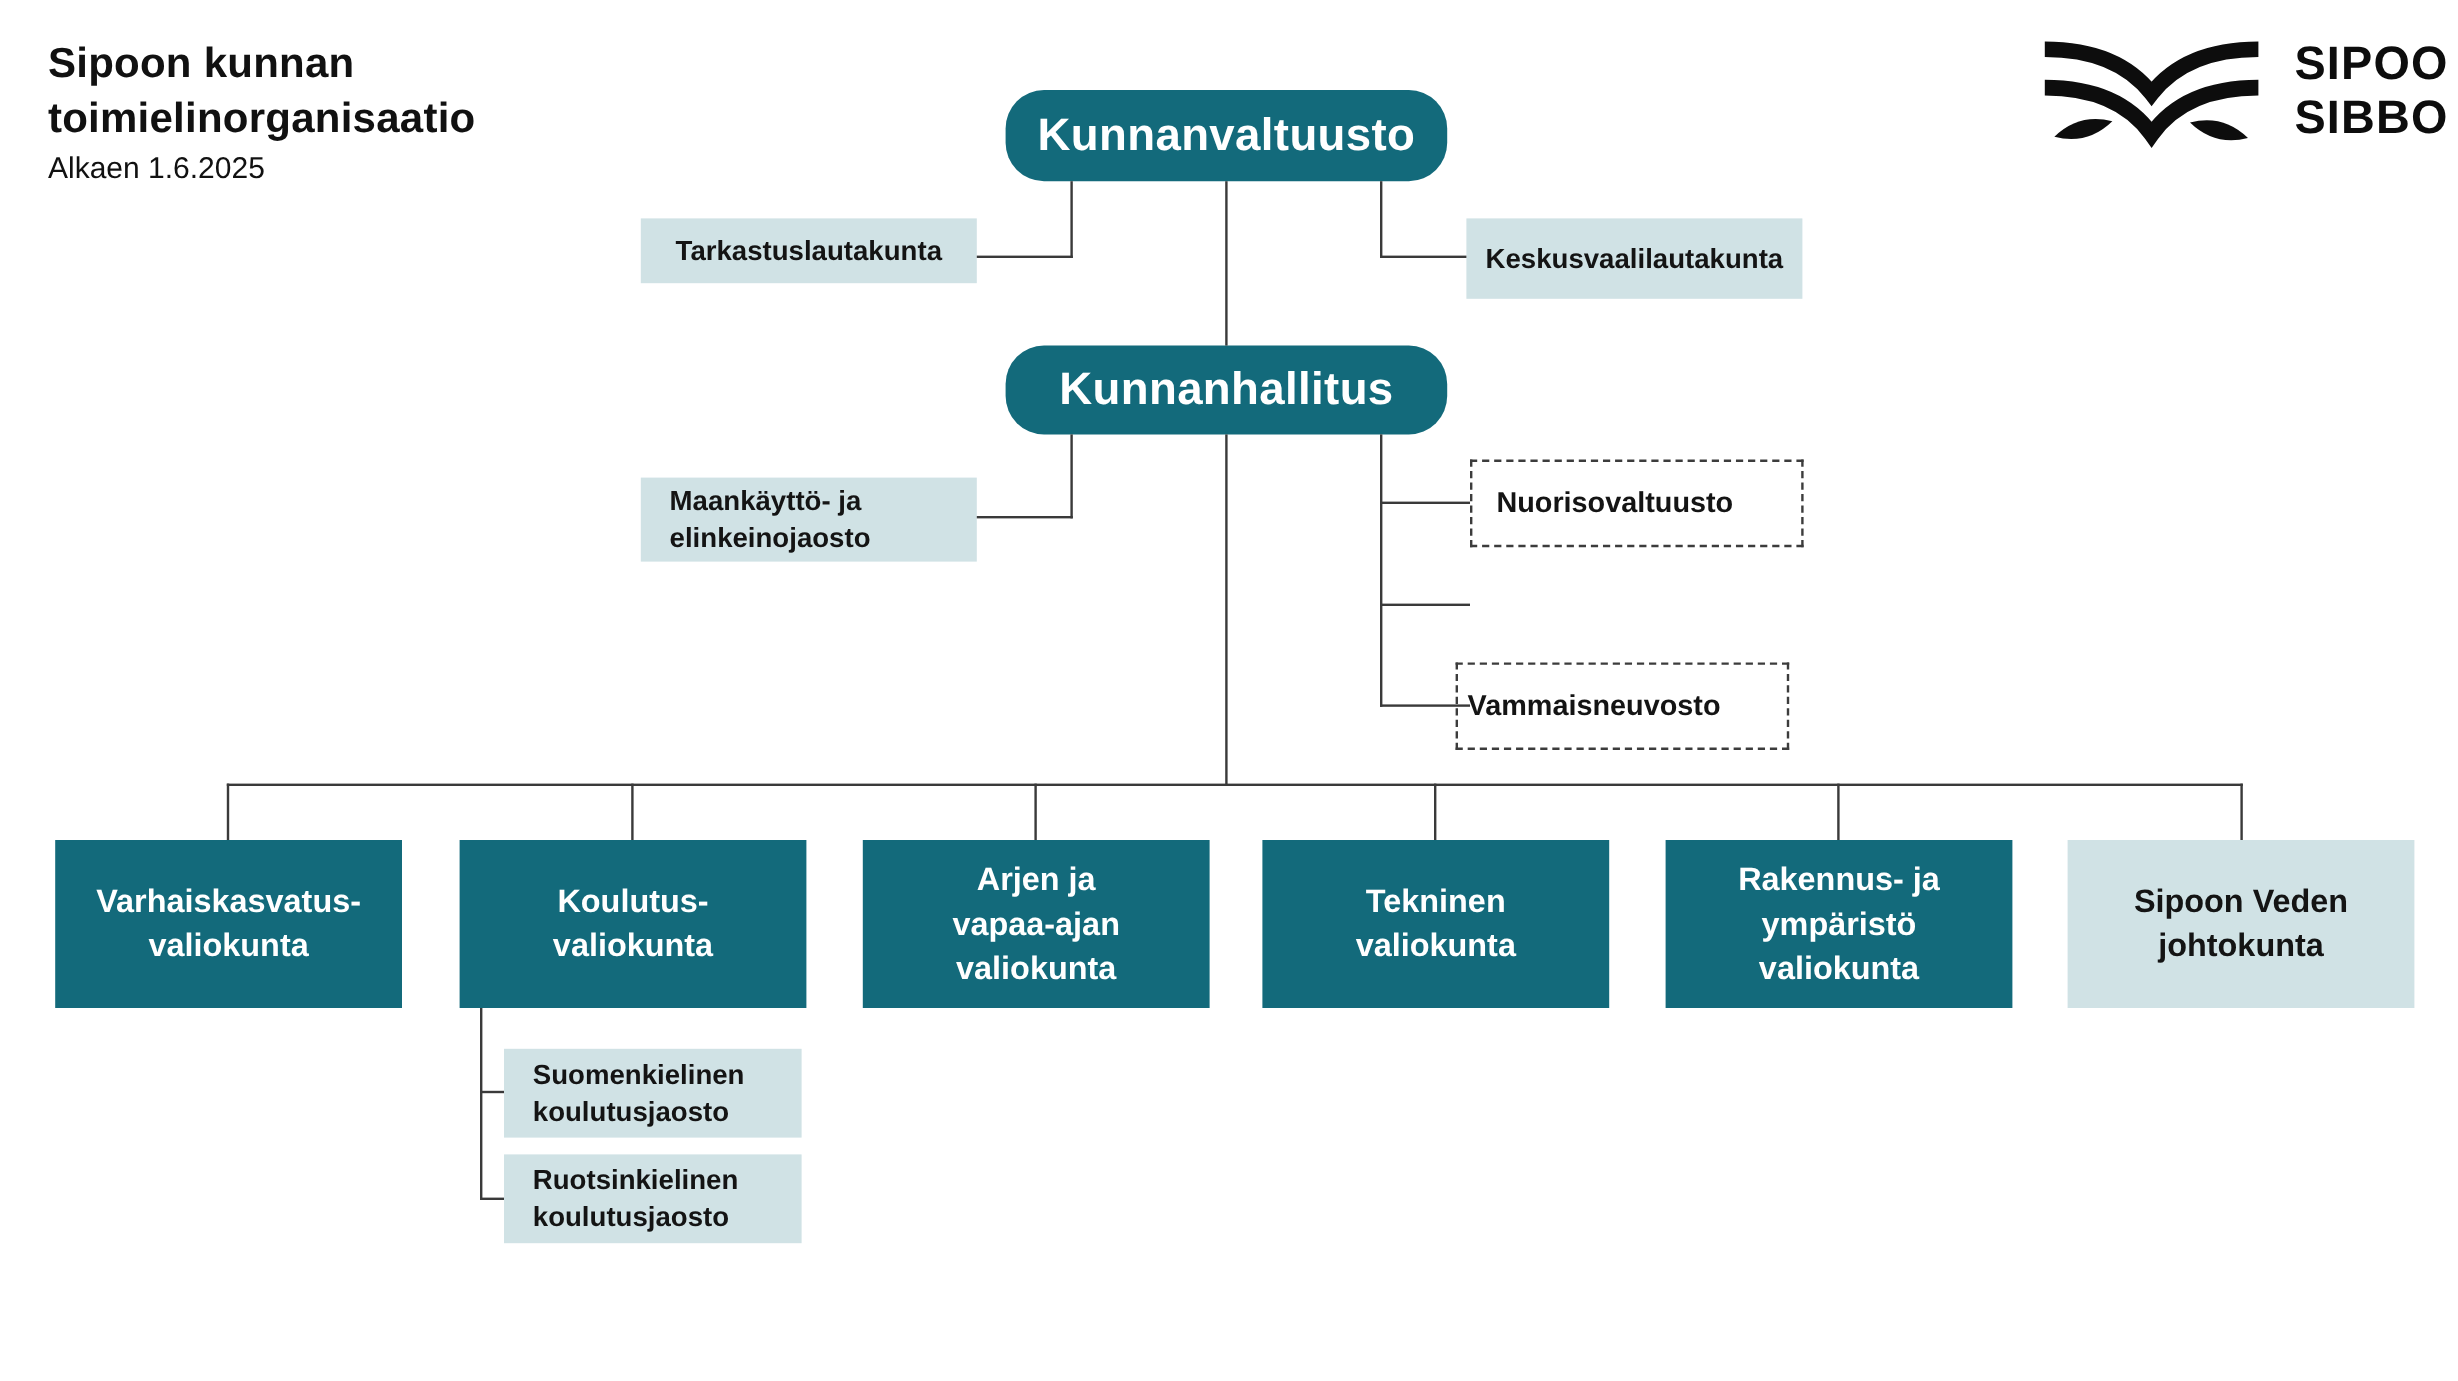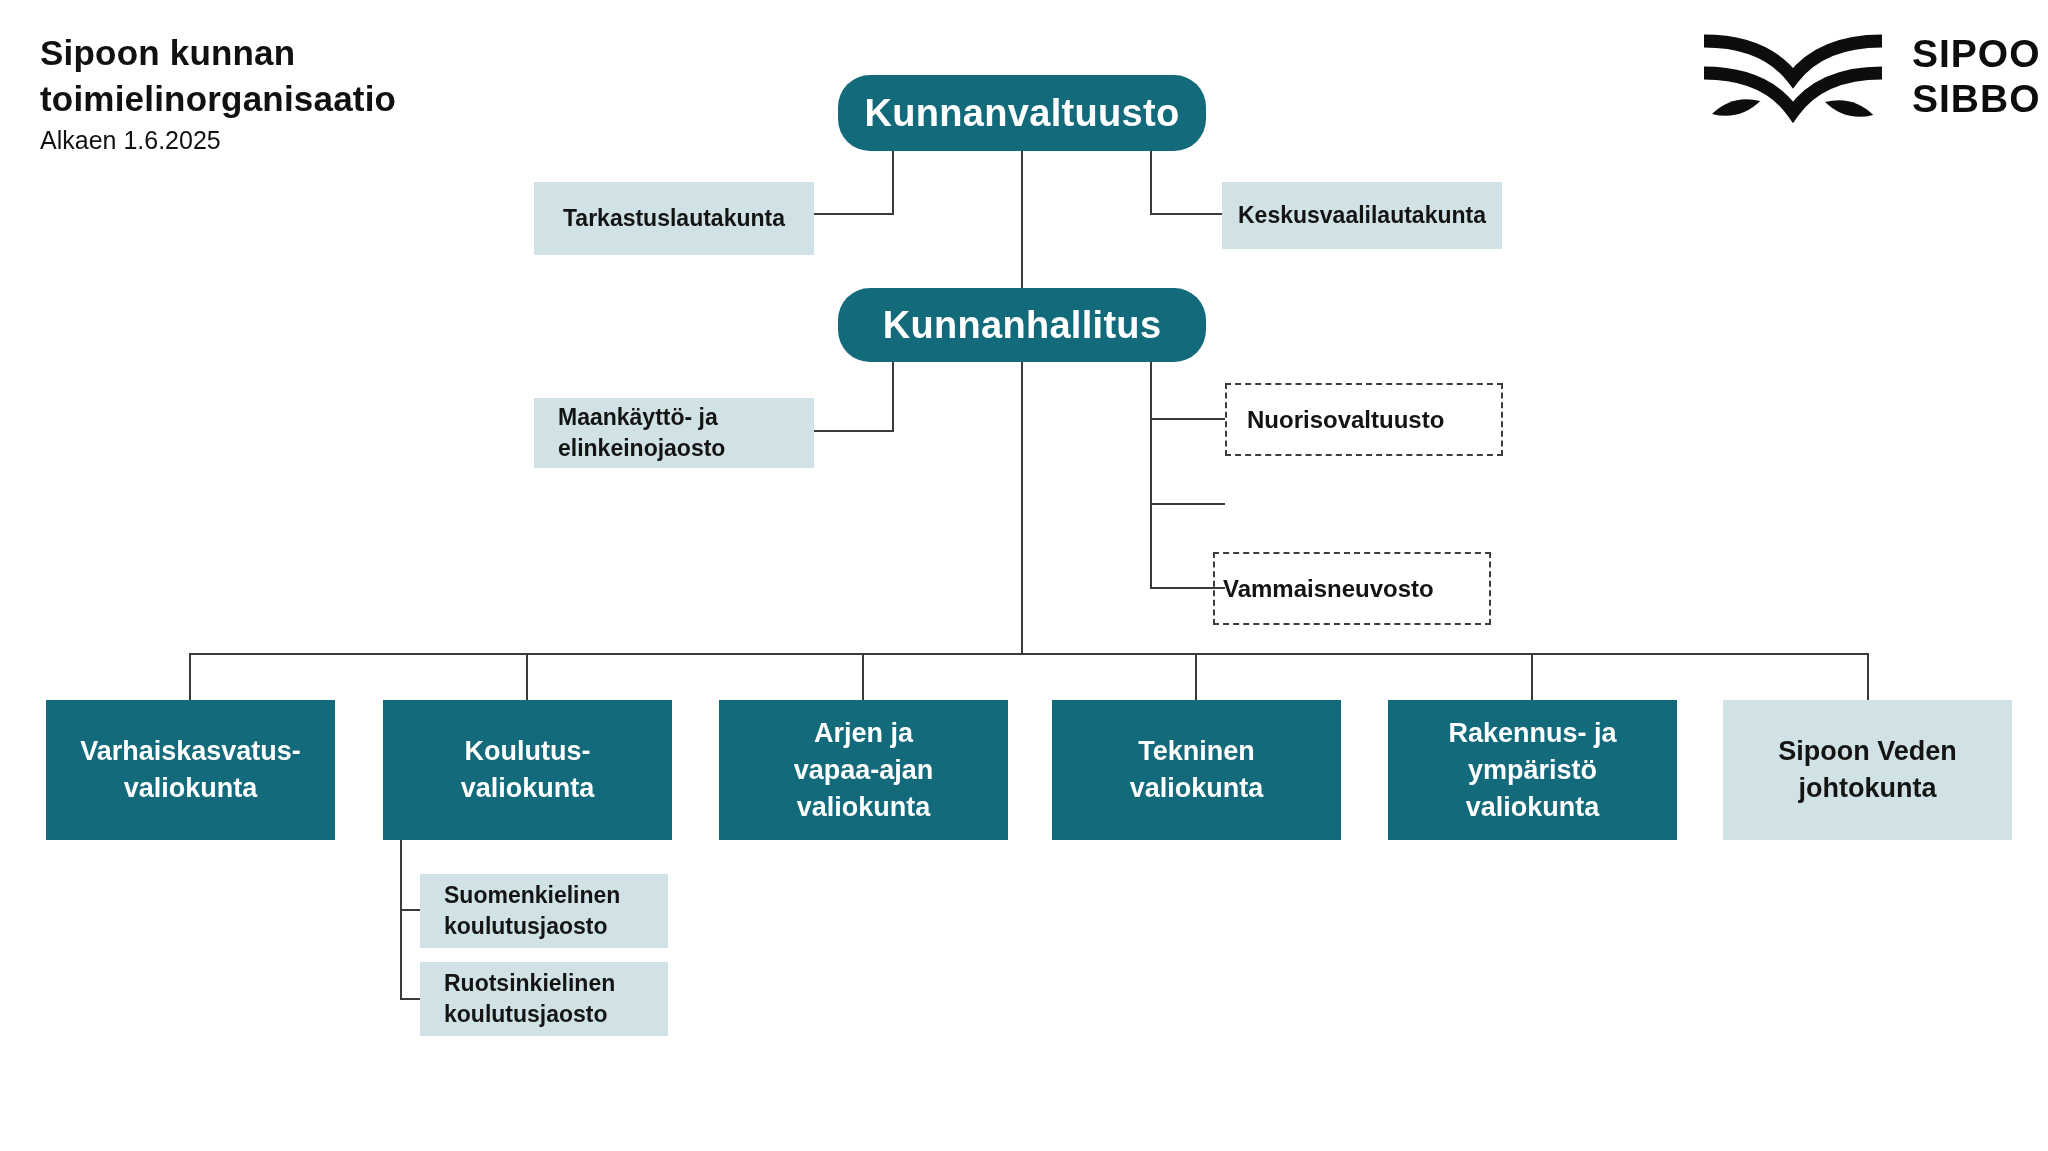--- a/index.html
+++ b/index.html
@@ -42,21 +42,21 @@
       <path d="M0,0 Q25,-14 50,0 Q25,14 0,0 Z" fill="#0d0d0d" transform="translate(125,76) rotate(15)"></path>
     </svg>
     <div class="logo-text">
       <div>SIPOO</div>
       <div>SIBBO</div>
     </div>
   </div>
 
   <div class="box teal center big-label" style="left:838px;top:75px;width:368px;height:76px;">Kunnanvaltuusto</div>
 
-  <div class="box light center small-label" style="left:534px;top:182px;width:280px;height:73px;">Tarkastuslautakunta</div>
+  <div class="box light center small-label" style="left:534px;top:182px;width:280px;height:54px;">Tarkastuslautakunta</div>
 
   <div class="box light center small-label" style="left:1222px;top:182px;width:280px;height:67px;">Keskusvaalilautakunta</div>
 
   <div class="box teal center big-label" style="left:838px;top:288px;width:368px;height:74px;">Kunnanhallitus</div>
 
   <div class="box light leftpad small-label" style="left:534px;top:398px;width:280px;height:70px;">Maankäyttö- ja
 elinkeinojaosto</div>
 
   <div class="box dashedbox adv-label" style="left:1225px;top:383px;width:278px;height:73px;padding-left:20px;">Nuorisovaltuusto</div>
   <div class="box dashedbox adv-label" style="left:1213px;top:552px;width:278px;height:73px;padding-left:8px;">Vammaisneuvosto</div>

